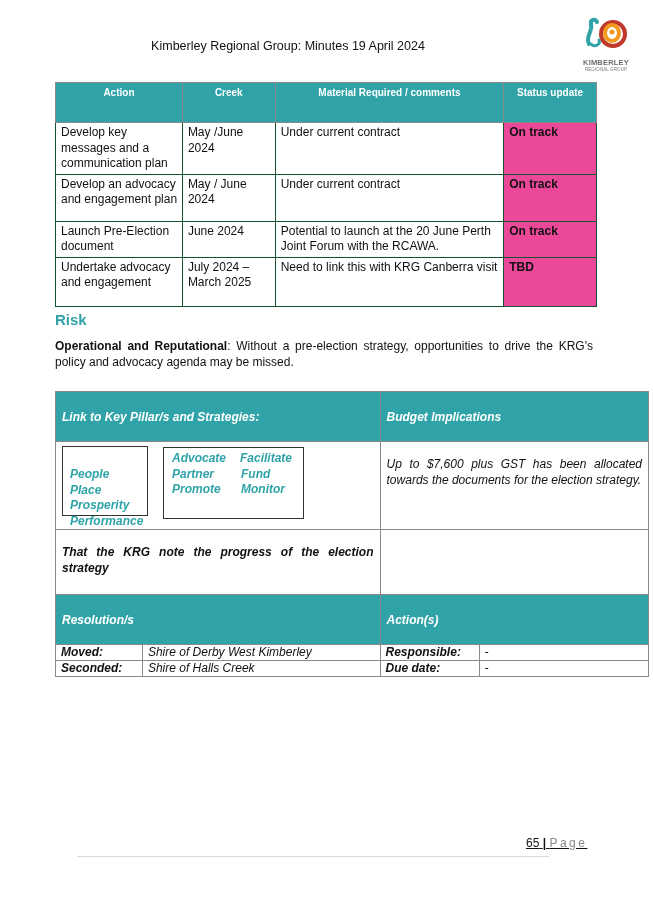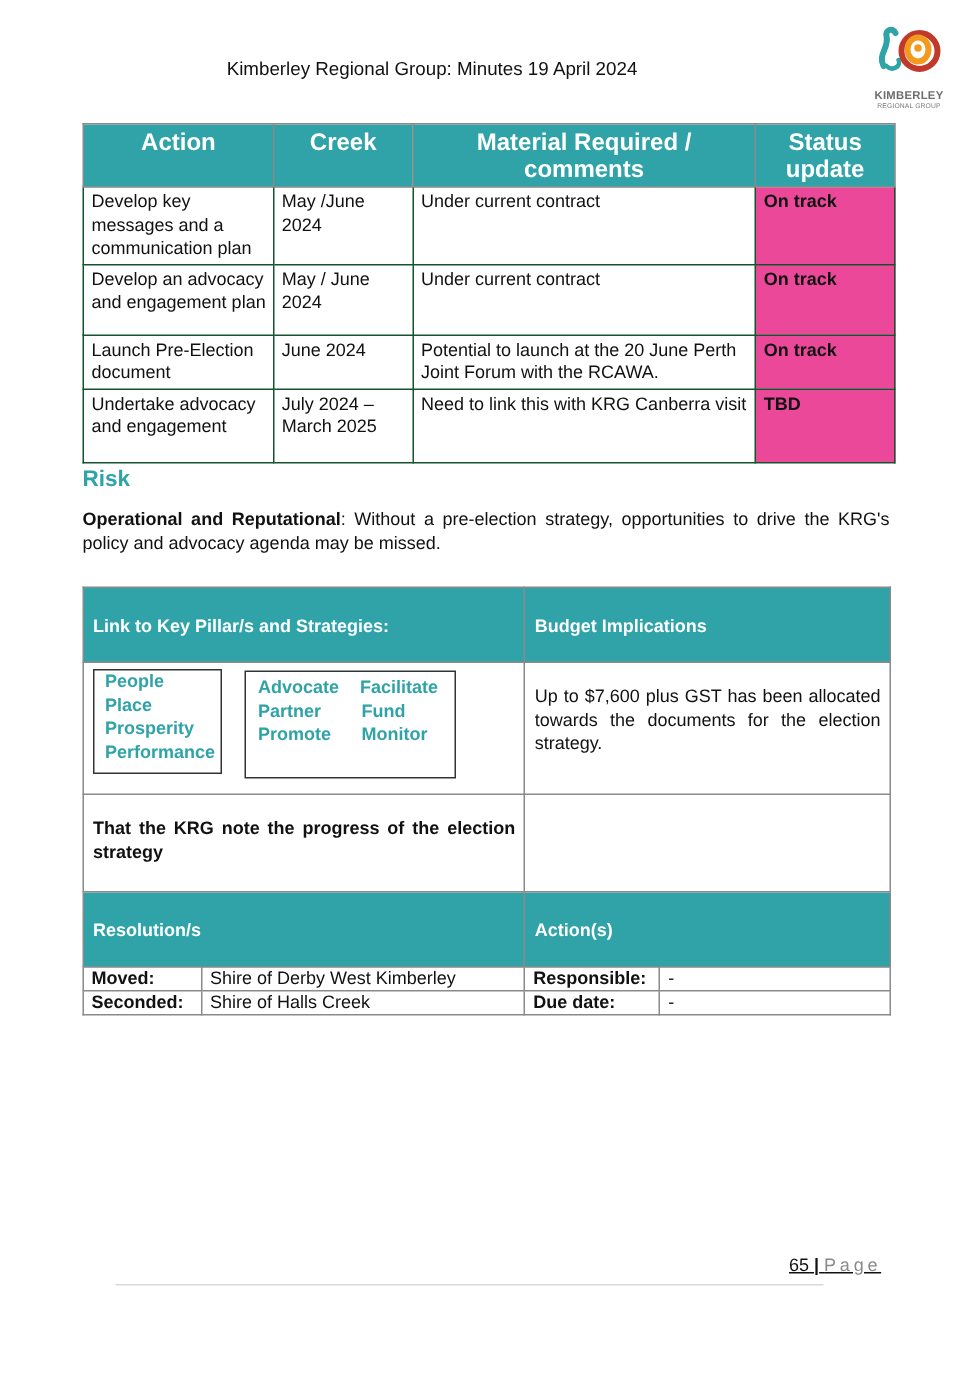--- a/index.html
+++ b/index.html
@@ -5,28 +5,28 @@
   html, body { margin: 0; padding: 0; background: #ffffff; }
   body { width: 653px; height: 924px; position: relative; font-family: "Liberation Sans", sans-serif; color: #111; overflow: hidden; }
   .abs { position: absolute; }
   .header-title { left: 0; width: 576px; top: 39px; text-align: center; font-size: 12.5px; color: #111; }
   .logo { left: 581px; top: 14px; width: 50px; height: 60px; }
   .logo-text-1 { font-size: 7.5px; color: #6d6d6d; letter-spacing: 0.2px; text-align: center; font-weight: bold; }
   .logo-text-2 { font-size: 4.5px; color: #7a7a7a; text-align: center; letter-spacing: 0.1px; }
 
   table { border-collapse: collapse; }
   .t1 { position: absolute; left: 55px; top: 82px; width: 542px; font-size: 12px; }
-  .t1 th { background: #2fa3a8; color: #fff; font-weight: bold; font-size: 16px; height: 34px; vertical-align: top; padding-top: 4px; border: 1px solid #8a8a8a; text-align: center; }
+  .t1 th { background: #2fa3a8; color: #fff; font-weight: bold; font-size: 10px; height: 34px; vertical-align: top; padding-top: 4px; border: 1px solid #8a8a8a; text-align: center; }
   .t1 td { border: 1px solid #14532d; vertical-align: top; padding: 2px 4px 2px 5px; line-height: 15.5px; }
   .t1 td.status { background: #ec4899; font-weight: bold; }
 
   .risk-heading { left: 55px; top: 311px; font-size: 15px; font-weight: bold; color: #2fa3a8; }
   .risk-para { left: 55px; top: 339px; width: 538px; font-size: 12px; line-height: 15.5px; text-align: justify; }
 
-  .t2 { position: absolute; left: 55px; top: 391px; width: 539px; font-size: 12px; }
+  .t2 { position: absolute; left: 55px; top: 391px; width: 594px; font-size: 12px; font-style: italic; }
   .t2 td { border: 1px solid #8a8a8a; vertical-align: top; }
   .t2 .teal { background: #2fa3a8; color: #fff; font-weight: bold; height: 49px; vertical-align: middle; padding: 0 6px; }
   .pillar-box { position: absolute; border: 1px solid #333; color: #2fa3a8; font-weight: bold; font-size: 12px; line-height: 15.5px; }
   .budget-text { text-align: justify; line-height: 15.5px; padding: 15px 6px 0 6px; }
   .resolution-text { font-weight: bold; line-height: 15.5px; text-align: justify; padding: 15px 6px 0 6px; }
   .t2 .small td { height: 15px; padding: 0 5px; line-height: 15px; }
   .lbl { font-weight: bold; }
 
   .page-num { left: 526px; top: 836px; font-size: 12px; text-decoration: underline; }
   .page-num .num { color: #111; }
@@ -104,21 +104,21 @@
       <col style="width:90px">
       <col style="width:154px">
     </colgroup>
   <tbody>
       <tr>
     <td class="teal" colspan="2">Link to Key Pillar/s and Strategies:</td>
     <td class="teal" colspan="2">Budget Implications</td>
   </tr>
   <tr style="height:88px">
     <td colspan="2" style="position:relative">
-      <div class="pillar-box" style="left:6px; top:4px; width:86px; height:70px; padding-left:7px; padding-top:0; box-sizing:border-box;">
+      <div class="pillar-box" style="left:6px; top:4px; width:86px; height:70px; padding-left:7px; padding-top:20px; box-sizing:border-box;">
         <div>People</div>
         <div>Place</div>
         <div>Prosperity</div>
         <div>Performance</div>
       </div>
       <div class="pillar-box" style="left:107px; top:5px; width:141px; height:72px; padding-left:8px; padding-top:3px; box-sizing:border-box;">
         <div style="display:flex">
           <div style="width:68px">
             <div>Advocate</div>
             <div>Partner</div>

